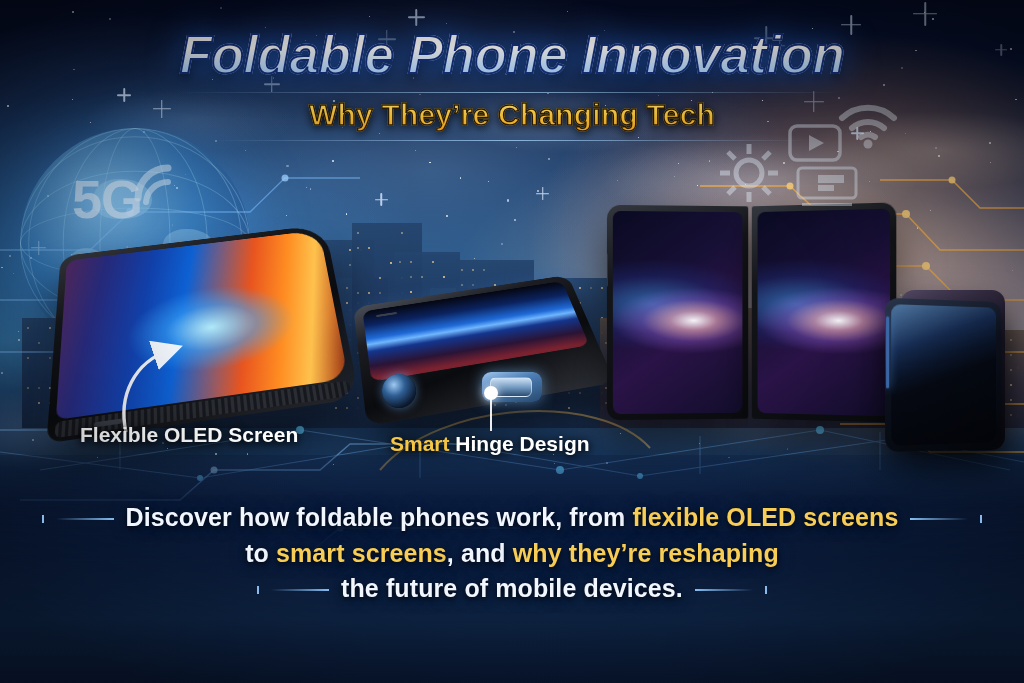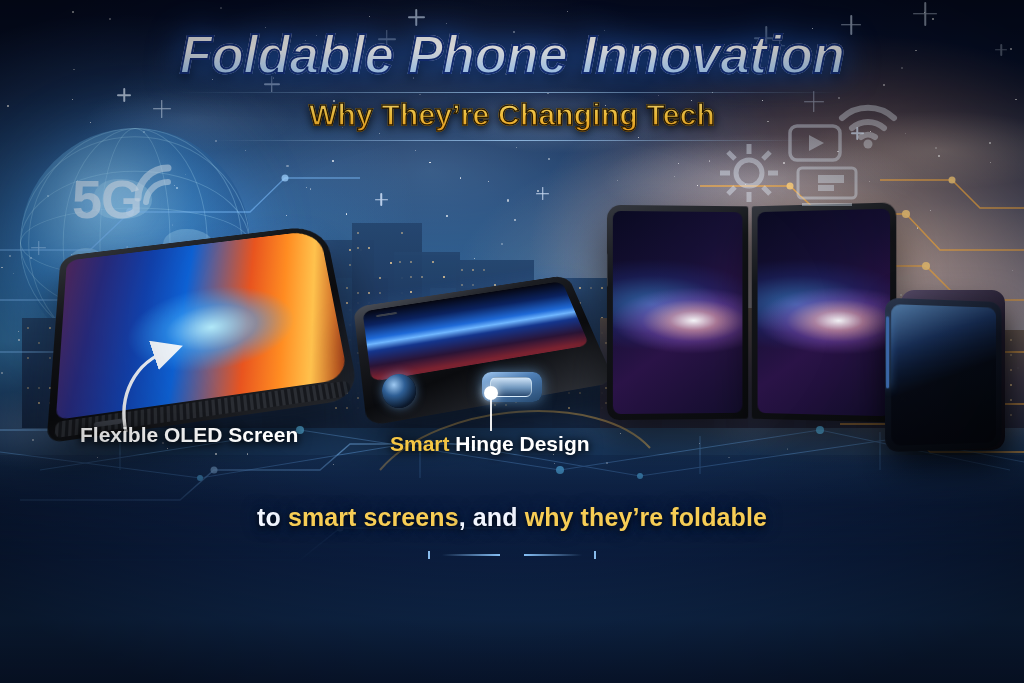--- a/index.html
+++ b/index.html
@@ -1140,20 +1140,23 @@
 
   <div class="callout" id="callout2">
     <span class="g">Smart </span><span class="w">Hinge Design</span>
   </div>
 
   <div class="layer bg-bottom"></div>
   <div class="layer bg-vignette"></div>
 
   <div id="desc">
     <div class="line">
-      <span class="w">to </span><span class="g">smart screens</span><span class="w">, and </span><span class="g">why they’re foldable</span>
+      <span class="tick"></span><span class="rule"></span><span class="w">Discover how foldable phones work, from </span><span class="g">flexible OLED screens</span><span class="rule r"></span><span class="tick"></span>
     </div>
     <div class="line">
-      <span class="tick"></span><span class="rule"></span><span class="rule r"></span><span class="tick"></span>
+      <span class="w">to </span><span class="g">smart screens</span><span class="w">, and </span><span class="g">why they’re reshaping</span>
     </div>
+    <div class="line">
+      <span class="tick"></span><span class="rule"></span><span class="w">the future of mobile devices.</span><span class="rule r"></span><span class="tick"></span>
+    </div>
   </div>
 
 </div>
 
 </body></html>

